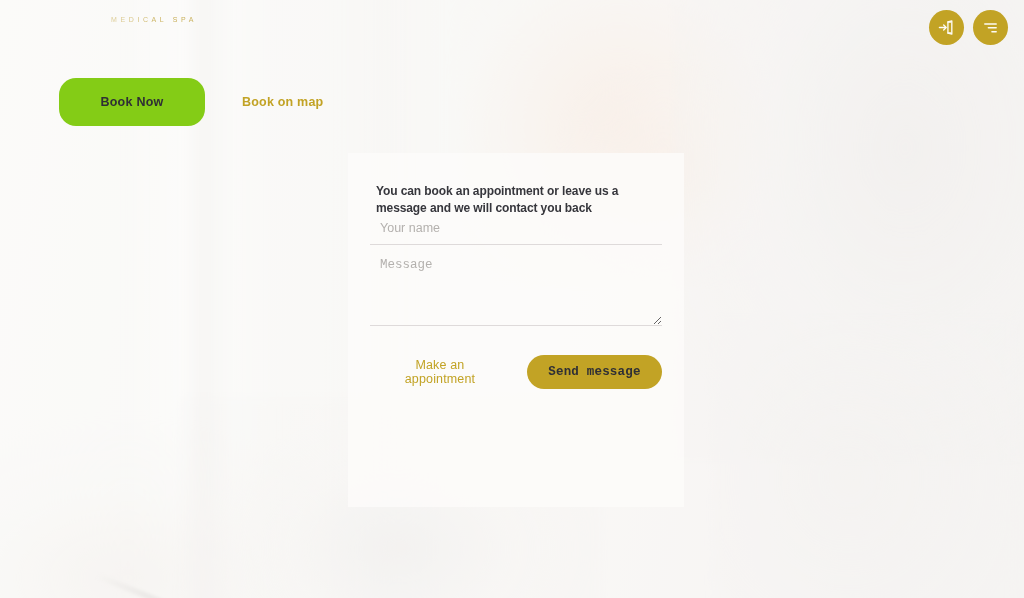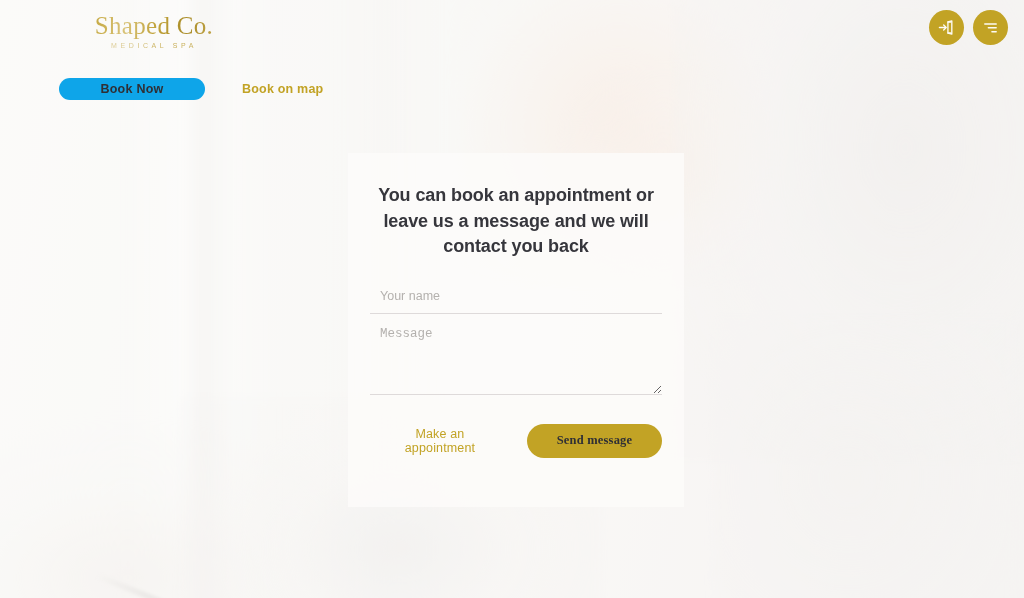--- a/index.html
+++ b/index.html
@@ -227,24 +227,24 @@
     position: absolute;
     left: 59px;
     top: 78px;
     display: flex;
     align-items: center;
     gap: 0;
   }
 
   .btn-book {
     width: 146px;
-    height: 22px;
+    height: 48px;
     border: none;
     border-radius: 17px;
-    background: #0ea5e9;
+    background: #84cc16;
     color: #2f2f35;
     font-size: 12.5px;
     font-weight: bold;
     letter-spacing: 0.25px;
     cursor: pointer;
     font-family: "Liberation Sans", sans-serif;
   }
 
   .link-map {
     margin-left: 37px;
@@ -290,30 +290,28 @@
     top: 153px;
     width: 336px;
     height: 354px;
     background: rgba(252,251,250,0.82);
     z-index: 4;
     padding: 22px 22px 0 22px;
   }
 
   .card-title {
     margin: 8px 6px 0 6px;
-    text-align: center;
-    font-size: 18px;
+    font-size: 12px;
     line-height: 1.42;
     font-weight: bold;
     color: #36363c;
     letter-spacing: -0.1px;
   }
 
   .fields {
-    margin-top: 26px;
   }
 
   .field {
     width: 292px;
     height: 28px;
     border: none;
     border-bottom: 1px solid #dedada;
     background: transparent;
     outline: none;
     font-size: 12.5px;
@@ -369,21 +367,21 @@
     width: 141px;
     height: 34px;
     border: none;
     border-radius: 17px;
     background: #c2a325;
     color: #2f2f35;
     font-size: 12.5px;
     font-weight: bold;
     letter-spacing: 0.2px;
     cursor: pointer;
-    font-family: Liberation Serif, serif;
+    font-family: Liberation Mono, monospace;
   }
 </style>
 </head>
 <body>
 
 <div class="page">
 
   <div class="bg-layer">
     <div class="bg-base"></div>
     <div class="bg-face"></div>
@@ -394,21 +392,20 @@
     <div class="bg-fold2"></div>
     <div class="bg-bed"></div>
     <div class="bg-hands"></div>
     <div class="bg-needle"></div>
     <div class="bg-wash"></div>
   </div>
 
   <div class="header">
 
     <div class="logo">
-      <div class="logo-word">Shaped Co.</div>
       <div class="logo-sub">MEDICAL SPA</div>
     </div>
 
     <div class="cta-row">
       <button class="btn-book">Book Now</button>
       <button class="link-map">Book on map</button>
     </div>
 
     <div class="icon-buttons">
 

